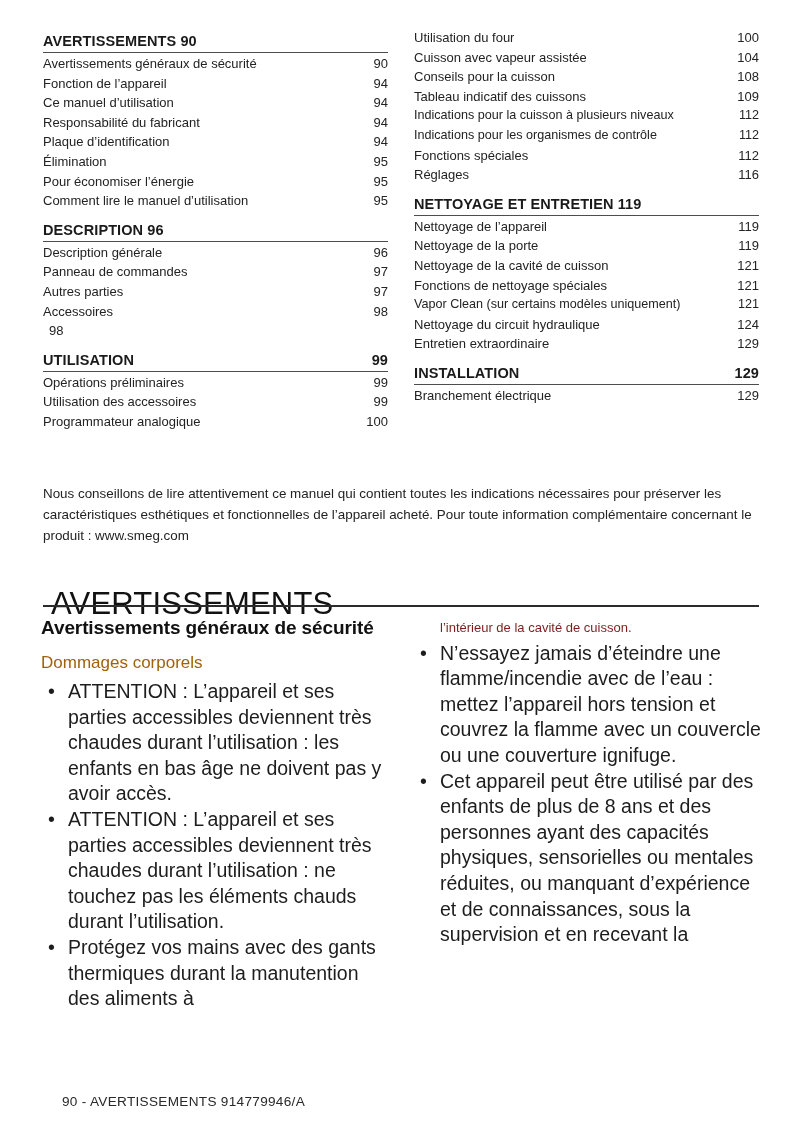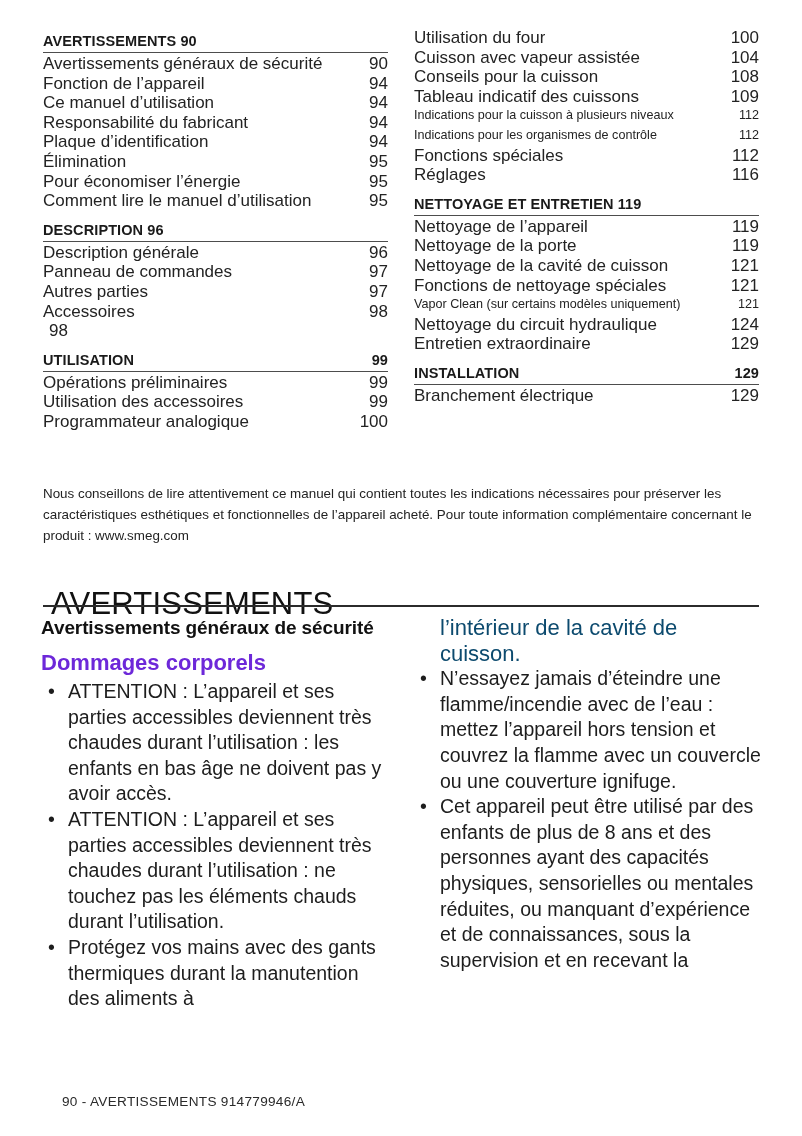--- a/index.html
+++ b/index.html
@@ -50,21 +50,21 @@
   .toc-head .hnum { font-weight: bold; font-size: 14.5px; }
   .toc-rule {
     border-top: 1.6px solid #4d4d4d;
     height: 0;
     margin-bottom: 1px;
   }
   .toc-row {
     display: flex;
     justify-content: space-between;
     align-items: baseline;
-    font-size: 17px;
+    font-size: 13px;
     line-height: 19.6px;
     color: #232323;
     white-space: nowrap;
   }
   .toc-row .lbl { overflow: hidden; }
   .toc-row .num { padding-left: 6px; }
   .toc-row.tight { font-size: 12.6px; }
   .toc-gap { height: 6px; }
 
   
@@ -112,25 +112,25 @@
 
   .h2 {
     font-size: 19px;
     font-weight: bold;
     line-height: 25px;
     margin: 0 0 2px 0;
     color: #111;
     letter-spacing: -0.1px;
   }
   .h3 {
-    font-size: 22px;
-    font-weight: bold;
+    font-size: 17px;
+    font-weight: normal;
     line-height: 24px;
     margin: 11px 0 4px 0;
-    color: #6d28d9;
+    color: #a16207;
   }
   ul.blist {
     list-style: none;
     margin: 0;
     padding: 0;
   }
   ul.blist li {
     position: relative;
     padding-left: 27px;
     font-size: 19.5px;
@@ -140,23 +140,23 @@
   }
   ul.blist li .bullet {
     position: absolute;
     left: 7px;
     top: 0;
     font-size: 19.5px;
     line-height: 25.6px;
   }
   .cont {
     padding-left: 27px;
-    font-size: 22px;
+    font-size: 13px;
     line-height: 25.6px;
-    color: #0c4a6e;
+    color: #7f1d1d;
   }
 
   
   .footer {
     position: absolute;
     left: 43px;
     top: 1094px;
     font-size: 13.6px;
     letter-spacing: 0.3px;
     color: #2a2a2a;

